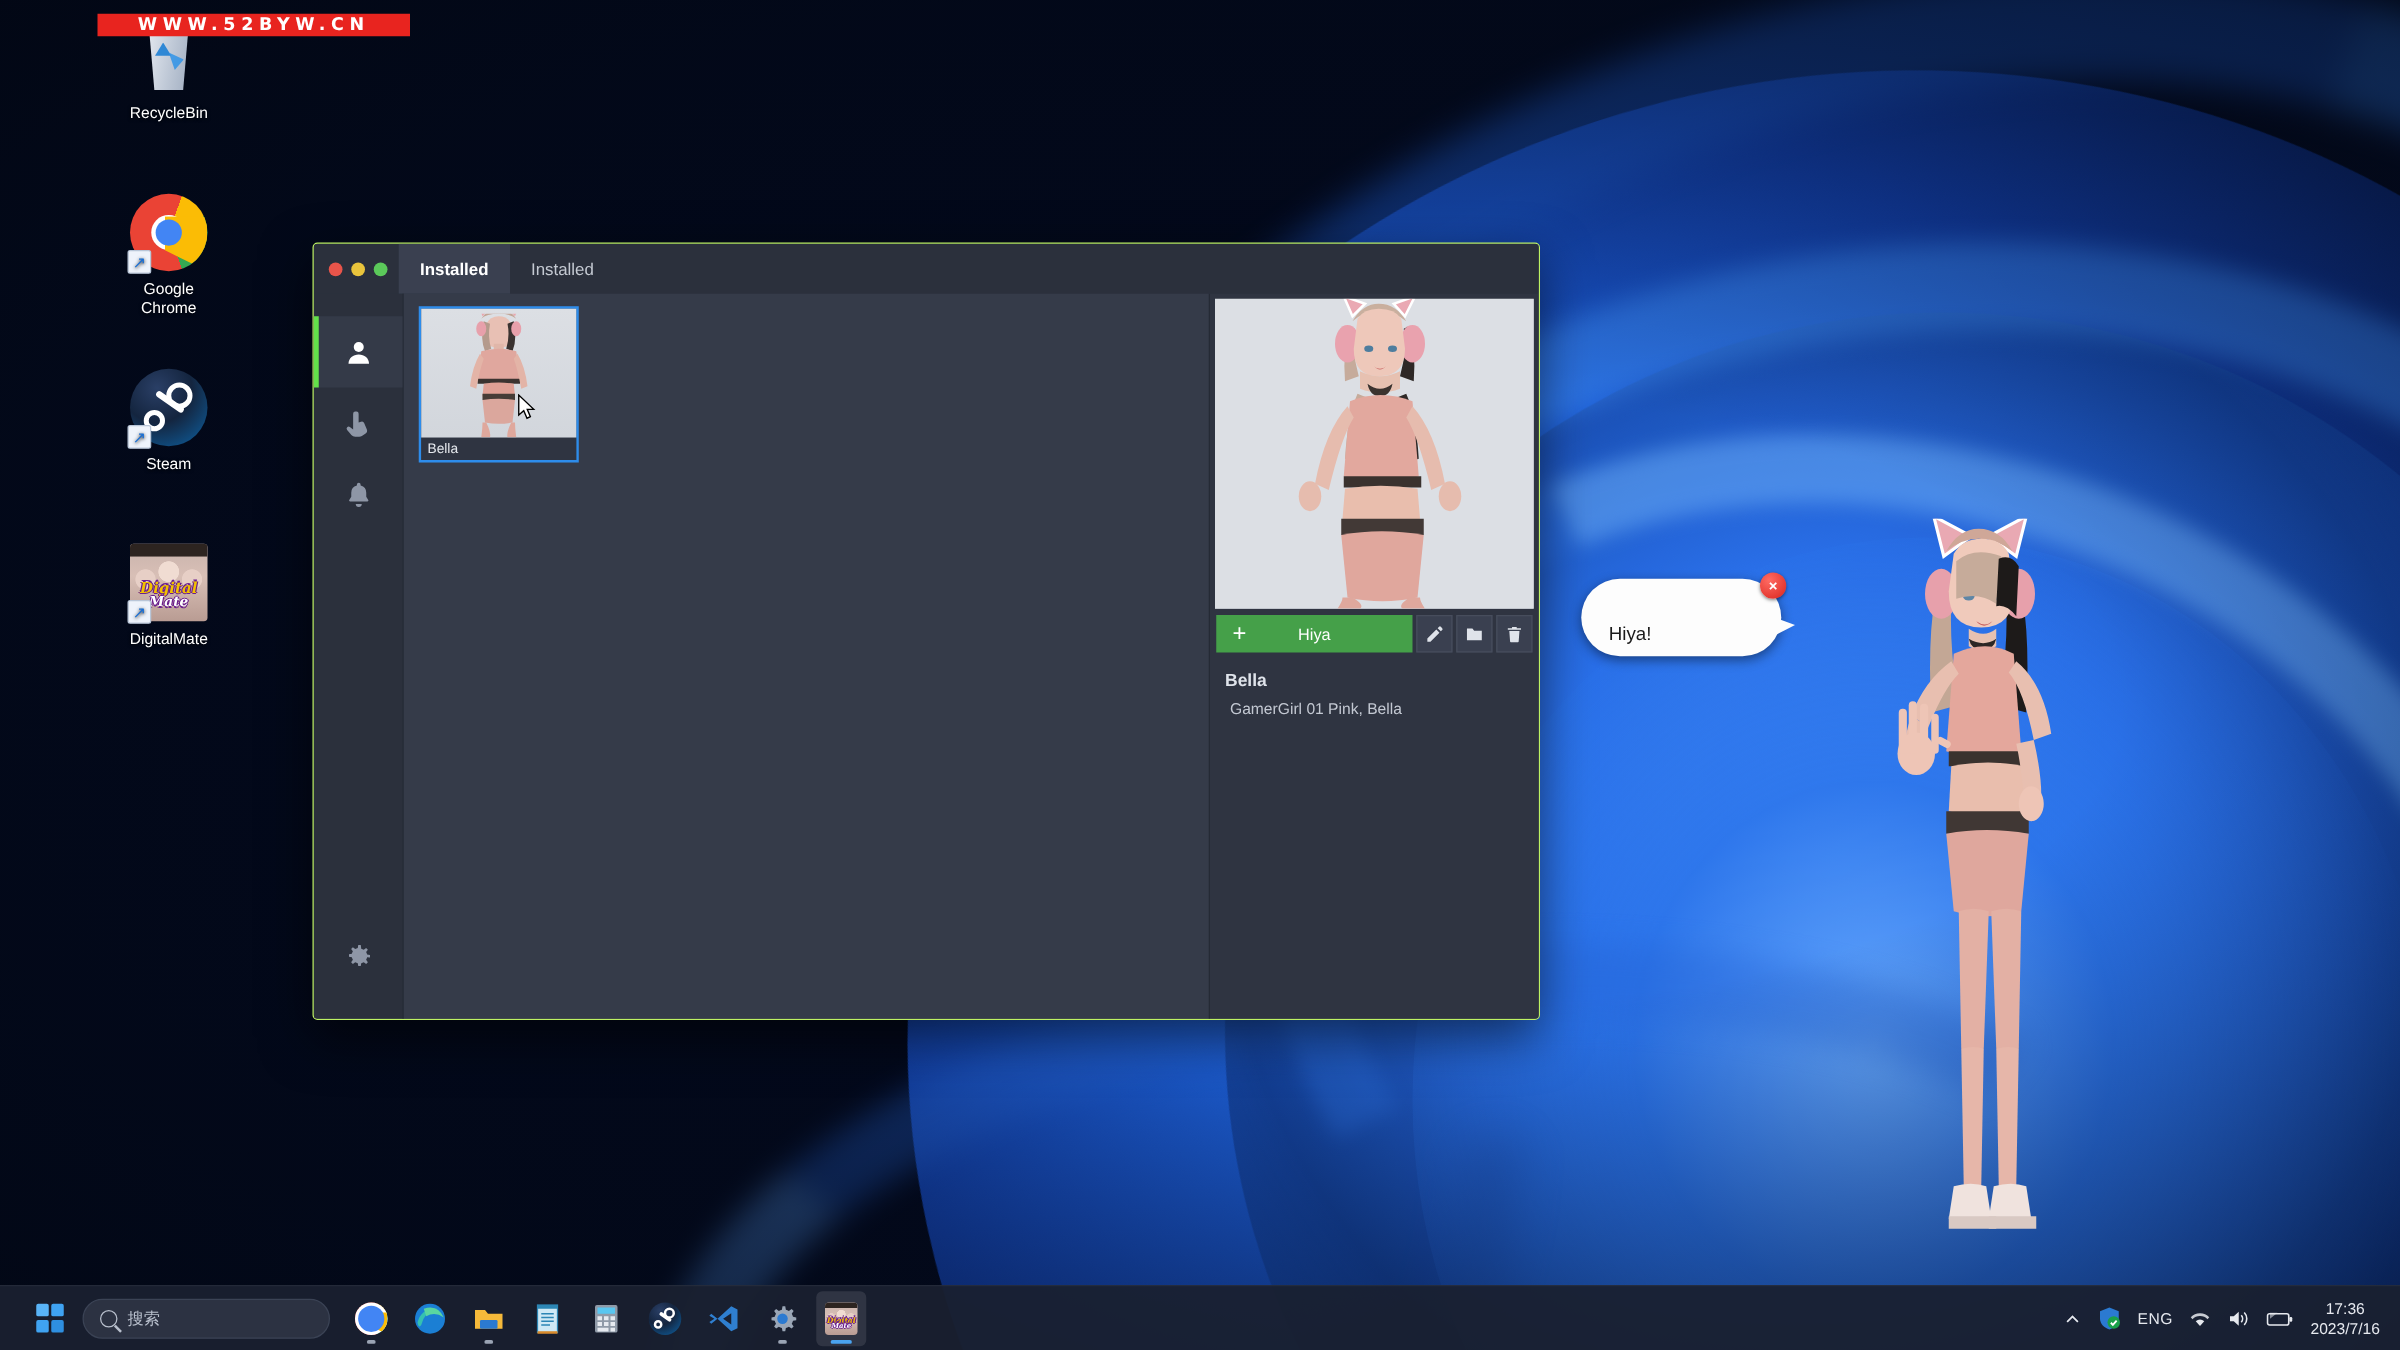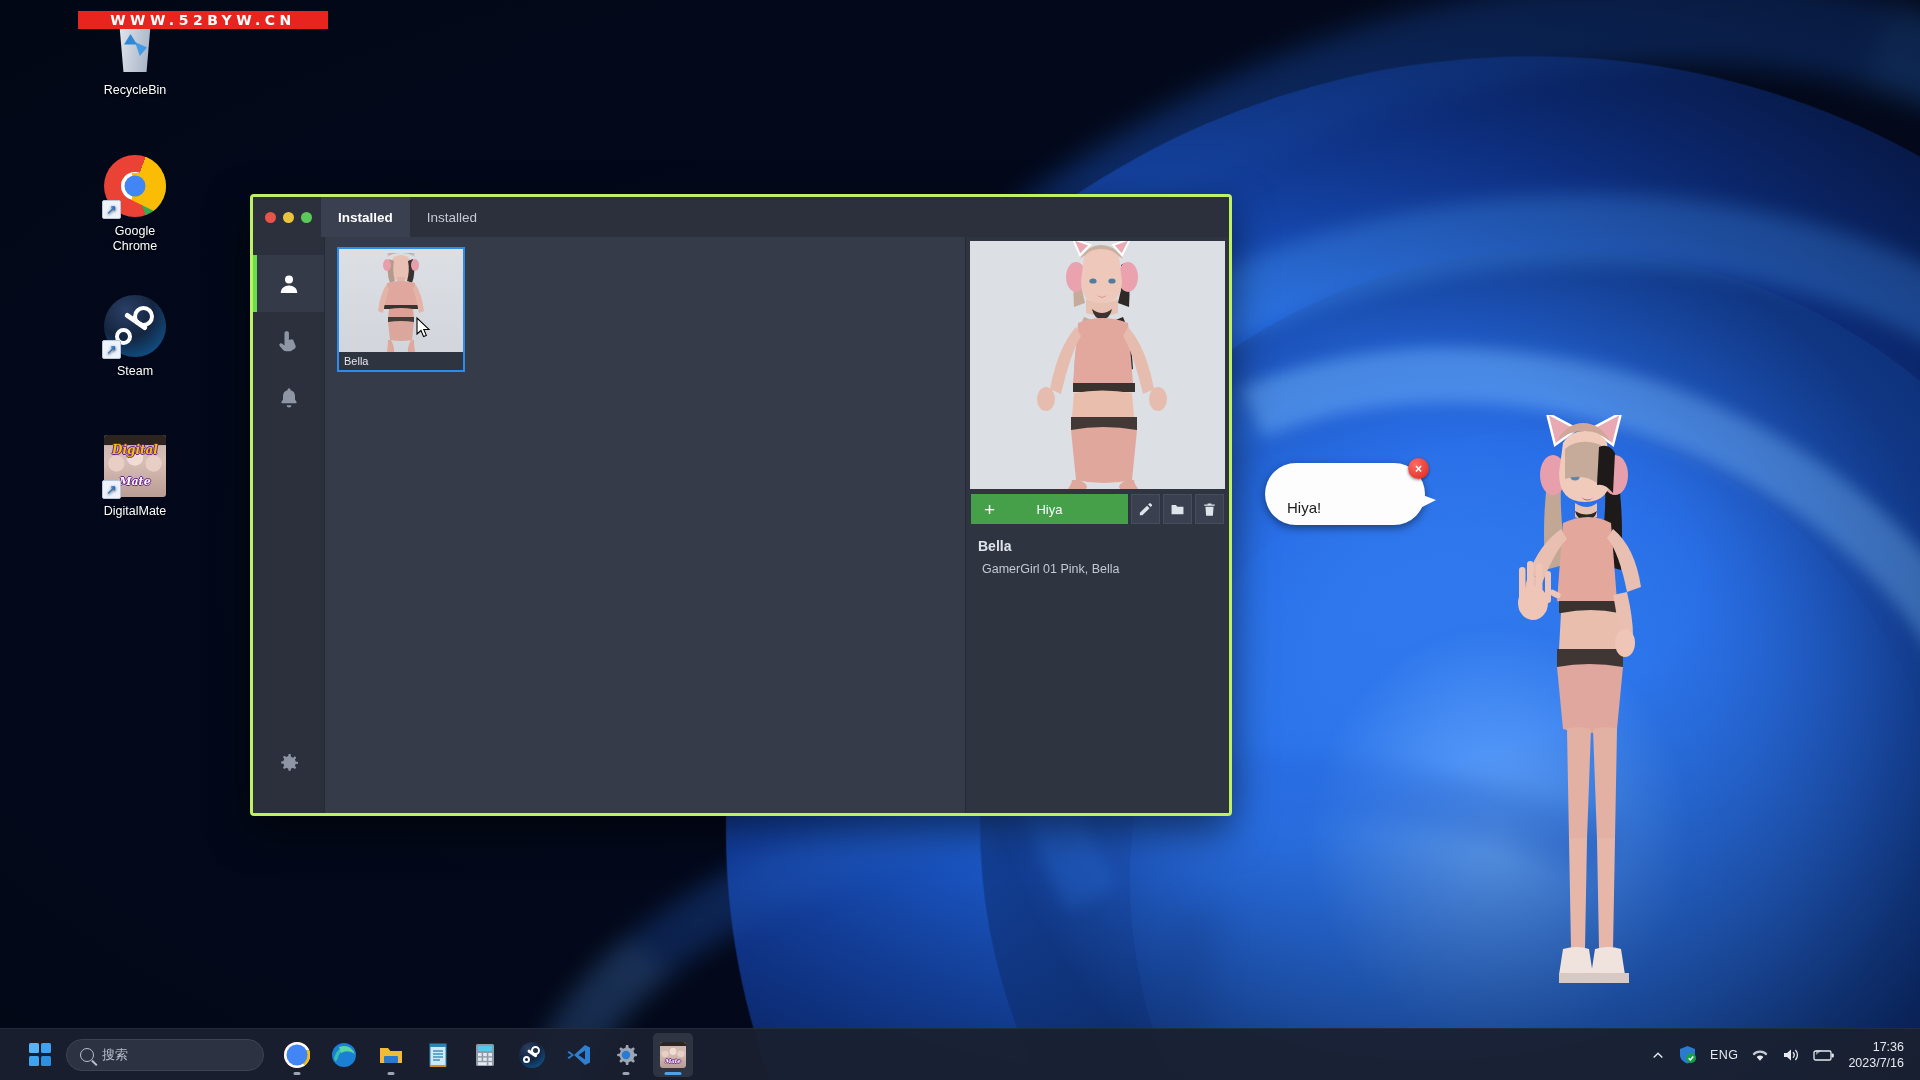--- a/index.html
+++ b/index.html
@@ -106,21 +106,21 @@
       radial-gradient(circle at 20% 46%, #e7cfc6 0 13%, rgba(0,0,0,0) 14%),
       radial-gradient(circle at 50% 36%, #f0dcd2 0 16%, rgba(0,0,0,0) 17%),
       radial-gradient(circle at 80% 46%, #e7cfc6 0 13%, rgba(0,0,0,0) 14%),
       linear-gradient(180deg,#2d2420 0 16%, rgba(0,0,0,0) 17%);
   }
   .dm-ic .dmtext { position:absolute; left:0; right:0; bottom:10px; text-align:center;
     font-family:"DejaVu Serif", serif; font-style:italic; font-weight:bold;
     font-size:12px; line-height:11px; color:#f2c200;
     text-shadow:-1px 0 #6b1f8e,0 -1px #6b1f8e,1px 0 #6b1f8e,0 1px #6b1f8e; }
   .dm-ic .dmtext b { display:block; color:#fff; font-size:11px;
-    text-shadow:-1px 0 #6b1f8e,0 -1px #6b1f8e,1px 0 #6b1f8e,0 1px #6b1f8e;margin-top:20px; }
+    text-shadow:-1px 0 #6b1f8e,0 -1px #6b1f8e,1px 0 #6b1f8e,0 1px #6b1f8e; }
 
   
   .bin-ic { width:62px; height:62px; position:relative; }
   .bin-ic .body { position:absolute; left:13px; top:8px; width:36px; height:50px;
     background:linear-gradient(100deg, rgba(240,244,250,.96) 0%, rgba(206,216,230,.92) 55%, rgba(176,190,210,.9) 100%);
     clip-path:polygon(6% 0,94% 0,82% 100%,18% 100%);
     border-radius:2px; }
   .bin-ic .shard1 { position:absolute; left:20px; top:20px; width:13px; height:15px;
     background:#1e7fd4; clip-path:polygon(50% 0,100% 70%,0 70%); opacity:.9; }
   .bin-ic .shard2 { position:absolute; left:31px; top:28px; width:12px; height:14px;
@@ -131,21 +131,21 @@
     font-family:"DejaVu Sans", sans-serif; pointer-events:none; }
   #watermark .wm-main { font-size:37px; font-weight:bold; color:#e8241f; letter-spacing:1px;
     text-shadow:-1.5px -1.5px 0 #fff,1.5px -1.5px 0 #fff,-1.5px 1.5px 0 #fff,1.5px 1.5px 0 #fff,0 2px 4px rgba(0,0,0,.3);
     white-space:nowrap; }
   #watermark .wm-sub { margin-top:3px; background:#e8241f; color:#fff; font-size:14px;
     letter-spacing:4.5px; font-weight:bold; text-align:center; padding:1px 4px; white-space:nowrap; }
 
   
   #app-window {
     position:absolute; left:250px; top:194px; width:982px; height:622px;
-    border:3px solid #bef264; border-radius:4px; overflow:hidden;
+    border:1px solid #bef264; border-radius:4px; overflow:hidden;
     background:#2f3441; box-shadow:0 14px 40px rgba(0,0,0,.55);
     display:flex; flex-direction:column;
   }
   .titlebar { height:40px; background:#2b303c; display:flex; align-items:stretch; flex:0 0 40px; }
   .traffic { width:68px; display:flex; align-items:center; gap:7px; padding-left:12px; }
   .dot { width:11px; height:11px; border-radius:50%; }
   .dot.red { background:#e8544a; }
   .dot.yellow { background:#e9c43c; }
   .dot.green { background:#5bc95a; }
   .tabs { display:flex; align-items:stretch; }
@@ -221,21 +221,21 @@
   .tb-app.active-app { background:rgba(255,255,255,.1); }
   .tb-app .run-dot { position:absolute; bottom:2px; left:50%; transform:translateX(-50%);
     width:7px; height:3px; border-radius:2px; background:#9aa4b4; }
   .tb-app.active-app .run-dot { width:17px; background:#4aa3ef; }
   .tb-ico { width:26px; height:26px; position:relative; }
 
   .tb-right { margin-left:auto; display:flex; align-items:center; gap:13px; padding-right:16px; color:#e6e9ef; }
   .tray-ic { display:flex; align-items:center; justify-content:center; cursor:pointer; }
   .tray-ic svg { fill:currentColor; }
   .lang { font-size:12.5px; letter-spacing:.4px; cursor:pointer; }
-  .clock { text-align:right; font-size:12.5px; line-height:16px; cursor:pointer; }
+  .clock { text-align:center; font-size:12.5px; line-height:16px; cursor:pointer; }
 </style>
 </head>
 <body>
 
 <div id="wallpaper">
   <div class="wall-layer bloom1"></div>
   <div class="wall-layer bloom2"></div>
   <div class="wall-layer bloom3"></div>
   <div class="swoosh sw-a"></div>
   <div class="swoosh sw-b"></div>

